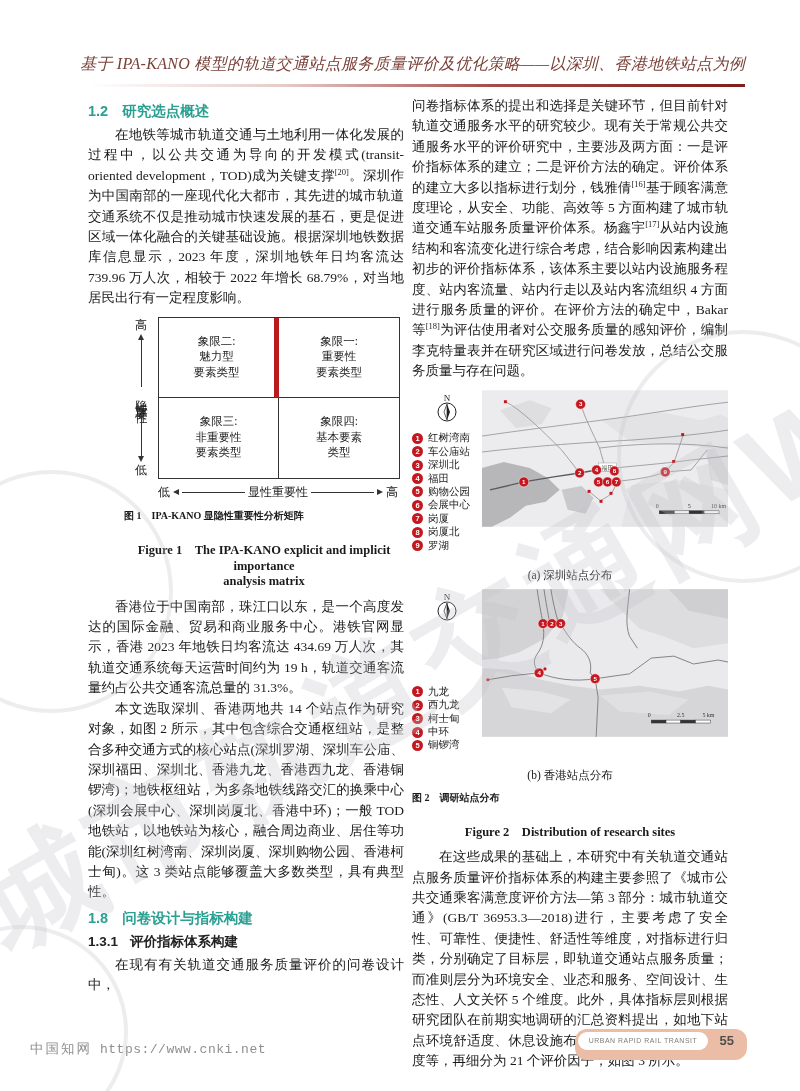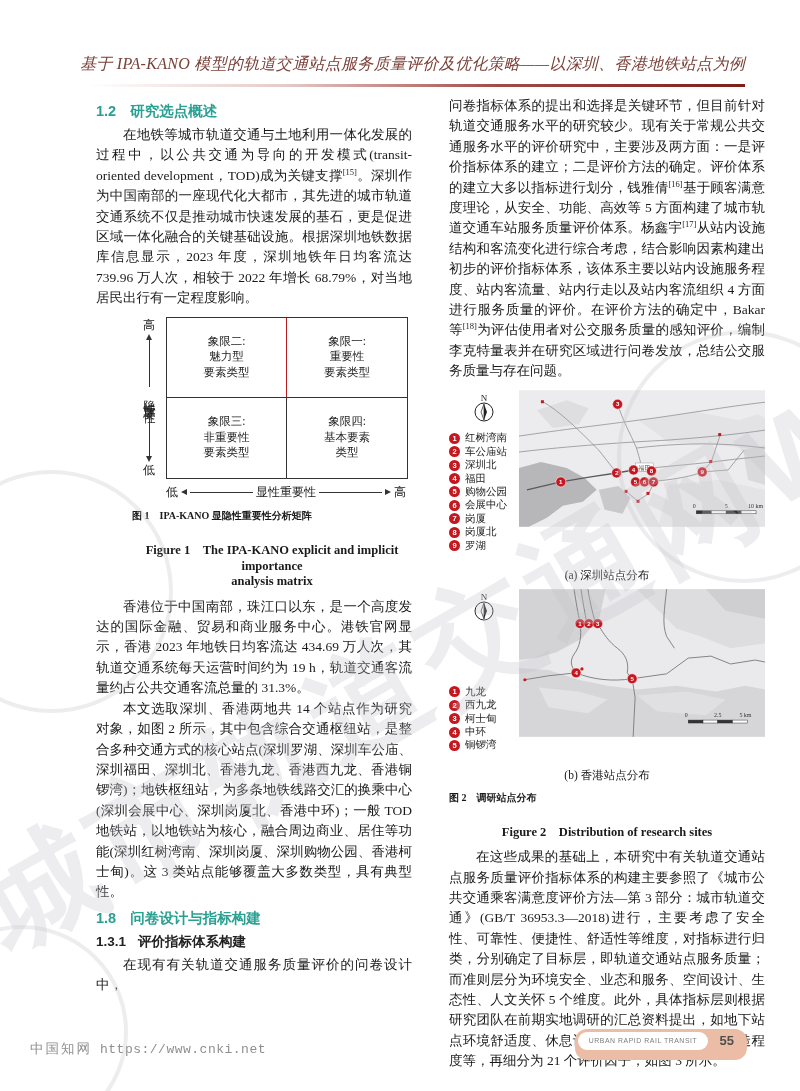--- a/index.html
+++ b/index.html
@@ -4,21 +4,21 @@
 <style>
   html,body{margin:0;padding:0;background:#ffffff;}
   .page{position:relative;width:800px;height:1091px;background:#fff;overflow:hidden;
         font-family:"Liberation Serif","DejaVu Serif",serif;color:#1a1a1a;}
   
   .header-title{position:absolute;top:54px;right:55px;font-size:16px;font-style:italic;
         color:#7a4038;letter-spacing:.3px;}
   .header-rule{position:absolute;top:84px;left:88px;width:657px;height:3px;
         background:linear-gradient(to right,rgba(150,45,40,0) 0%,rgba(150,45,40,.25) 30%,rgba(139,30,26,.8) 62%,#7d1f1b 100%);}
   
-  .columns{position:absolute;top:96px;left:96px;width:657px;display:flex;gap:37px;}
+  .columns{position:absolute;top:96px;left:88px;width:657px;display:flex;gap:8px;}
   .col{width:316px;}
   .para{font-size:13.5px;line-height:20.4px;text-align:justify;margin:0;}
   .indent{text-indent:2em;}
   sup{font-size:8.5px;line-height:0;vertical-align:super;}
   .sec-h{font-family:"Liberation Sans","DejaVu Sans",sans-serif;font-weight:bold;
         color:#2aa092;font-size:14.5px;margin:6px 0 4px 0;}
   .sec-h .num{margin-right:14px;}
   .sub-h{font-family:"Liberation Sans","DejaVu Sans",sans-serif;font-weight:bold;
         color:#222;font-size:13.5px;margin:5px 0 4px 0;}
   .sub-h .num{margin-right:12px;}
@@ -30,21 +30,21 @@
   .tri{width:0;height:0;}
   .tri-up{border-left:3.5px solid transparent;border-right:3.5px solid transparent;border-bottom:6px solid #333;}
   .tri-down{border-left:3.5px solid transparent;border-right:3.5px solid transparent;border-top:6px solid #333;}
   .tri-left{border-top:3.5px solid transparent;border-bottom:3.5px solid transparent;border-right:6px solid #333;}
   .tri-right{border-top:3.5px solid transparent;border-bottom:3.5px solid transparent;border-left:6px solid #333;}
   .ylabel{writing-mode:vertical-rl;letter-spacing:3px;font-size:12px;margin:3px 0;}
   .matrix{width:240px;height:160px;border:1.2px solid #333;display:grid;
         grid-template-columns:1fr 1fr;grid-template-rows:1fr 1fr;}
   .qcell{display:flex;align-items:center;justify-content:center;text-align:center;
         font-size:11.5px;line-height:15.5px;white-space:pre-line;color:#222;}
-  .qcell.q2{border-right:1px solid #b91c1c;border-bottom:1px solid #333;}
+  .qcell.q2{border-right:5px solid #b91c1c;border-bottom:1px solid #333;}
   .qcell.q1{border-bottom:1px solid #333;}
   .qcell.q3{border-right:1px solid #333;}
   .xaxis{display:flex;align-items:center;margin:5px 0 0 34px;width:240px;font-size:12px;gap:3px;}
   .hline{flex:1;border-top:1px solid #333;height:0;}
   .figcap{text-align:left;font-size:10px;font-weight:600;margin-top:8px;white-space:pre-line;}
   .figcap-en{text-align:center;font-size:12.5px;font-weight:600;margin-top:19px;white-space:pre-line;}
   
   .fig2{margin:8px 0 6px 0;}
   .maprow{display:flex;align-items:flex-start;}
   .mapside{width:70px;flex:none;padding-top:2px;}
@@ -94,21 +94,21 @@
 
     <div class="header-title">基于 IPA-KANO 模型的轨道交通站点服务质量评价及优化策略——以深圳、香港地铁站点为例</div>
     <div class="header-rule"></div>
 
     <div class="columns">
 
       <div class="col">
         <div class="sec-h">
           <span class="num">1.2</span><span>研究选点概述</span>
         </div>
-        <p class="para indent rich">在地铁等城市轨道交通与土地利用一体化发展的过程中，以公共交通为导向的开发模式(transit-oriented development，TOD)成为关键支撑<sup>[15]</sup>。深圳作为中国南部的一座现代化大都市，其先进的城市轨道交通系统不仅是推动城市快速发展的基石，更是促进区域一体化融合的关键基础设施。根据深圳地铁数据库信息显示，2023 年度，深圳地铁年日均客流达 739.96 万人次，相较于 2022 年增长 68.79%，对当地居民出行有一定程度影响。</p>
+        <p class="para indent rich">在地铁等城市轨道交通与土地利用一体化发展的过程中，以公共交通为导向的开发模式(transit-oriented development，TOD)成为关键支撑<sup>[20]</sup>。深圳作为中国南部的一座现代化大都市，其先进的城市轨道交通系统不仅是推动城市快速发展的基石，更是促进区域一体化融合的关键基础设施。根据深圳地铁数据库信息显示，2023 年度，深圳地铁年日均客流达 739.96 万人次，相较于 2022 年增长 68.79%，对当地居民出行有一定程度影响。</p>
 
         <div class="fig1">
           <div class="fig1-body">
             <div class="yaxis">
               <span>高</span>
               <div class="tri tri-up"></div>
               <div class="vline"></div>
               <div class="ylabel">隐性重要性</div>
               <div class="vline"></div>
               <div class="tri tri-down"></div>

